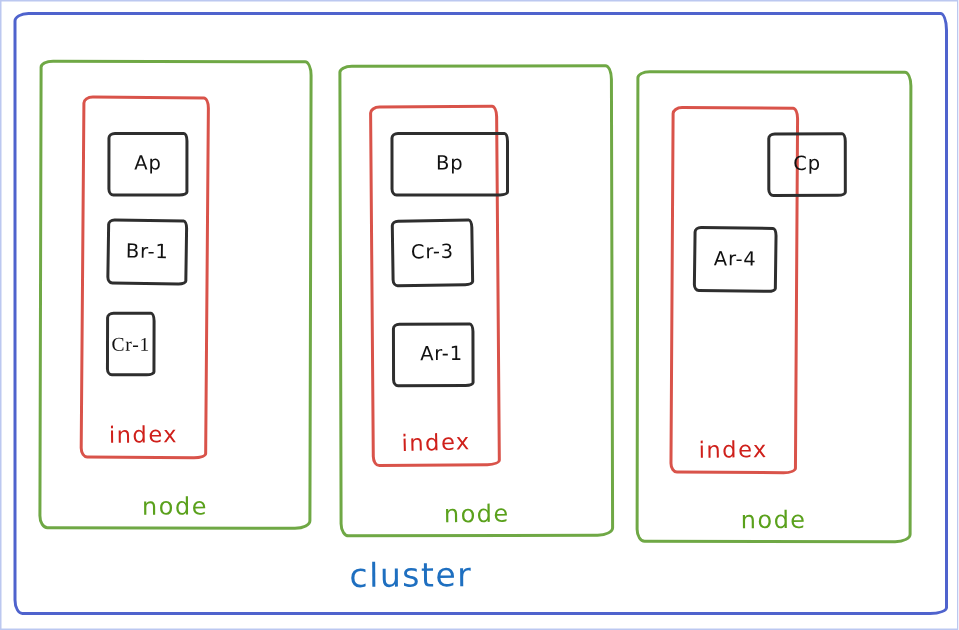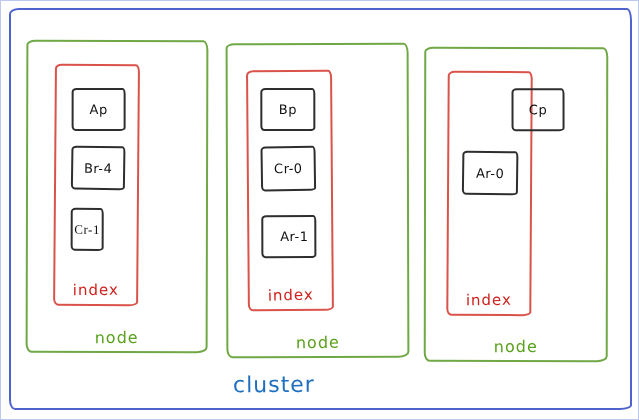--- a/index.html
+++ b/index.html
@@ -51,53 +51,53 @@
 <div class="canvas">
 
   <div class="sketch cluster-box" style="left:8px;top:7px;width:623px;height:402px;"></div>
 
   <div class="sketch node-box" style="left:25px;top:39px;width:182px;height:313px;transform:rotate(0.15deg);">
     <div class="sketch index-box" style="left:26px;top:22px;width:85px;height:242px;transform:rotate(0.3deg);">
       <div class="sketch shard-box" style="left:15px;top:22px;width:54px;height:43px;transform:rotate(-0.4deg);">
         <span class="shard-label">Ap</span>
       </div>
       <div class="sketch shard-box" style="left:15px;top:80px;width:54px;height:44px;transform:rotate(0.4deg);">
-        <span class="shard-label">Br-4</span>
+        <span class="shard-label">Br-1</span>
       </div>
       <div class="sketch shard-box" style="left:15px;top:142px;width:33px;height:43px;transform:rotate(-0.3deg);font-family:Liberation Serif, serif;">
         <span class="shard-label">Cr-1</span>
       </div>
       <div class="index-label">index</div>
     </div>
     <div class="node-label">node</div>
   </div>
 
   <div class="sketch node-box" style="left:225px;top:42px;width:183px;height:315px;transform:rotate(-0.15deg);">
     <div class="sketch index-box" style="left:19px;top:25px;width:86px;height:241px;transform:rotate(-0.3deg);">
-      <div class="sketch shard-box" style="left:12px;top:16px;width:55px;height:43px;transform:rotate(0.4deg);">
+      <div class="sketch shard-box" style="left:12px;top:16px;width:79px;height:43px;transform:rotate(0.4deg);">
         <span class="shard-label">Bp</span>
       </div>
       <div class="sketch shard-box" style="left:12px;top:74px;width:55px;height:45px;transform:rotate(-0.4deg);">
-        <span class="shard-label">Cr-0</span>
+        <span class="shard-label">Cr-3</span>
       </div>
       <div class="sketch shard-box" style="left:12px;top:143px;width:55px;height:43px;transform:rotate(0.3deg);padding-left:11px;">
         <span class="shard-label">Ar-1</span>
       </div>
       <div class="index-label">index</div>
     </div>
     <div class="node-label">node</div>
   </div>
 
   <div class="sketch node-box" style="left:423px;top:46px;width:184px;height:315px;transform:rotate(0.1deg);">
     <div class="sketch index-box" style="left:21px;top:22px;width:85px;height:245px;transform:rotate(0.25deg);">
       <div class="sketch shard-box" style="left:16px;top:15px;width:53px;height:43px;transform:rotate(-0.4deg);margin-left:46px;">
         <span class="shard-label">Cp</span>
       </div>
       <div class="sketch shard-box" style="left:13px;top:78px;width:56px;height:44px;transform:rotate(0.4deg);">
-        <span class="shard-label">Ar-0</span>
+        <span class="shard-label">Ar-4</span>
       </div>
       <div class="index-label">index</div>
     </div>
     <div class="node-label">node</div>
   </div>
 
   <div class="cluster-label">cluster</div>
 
 </div>
 

